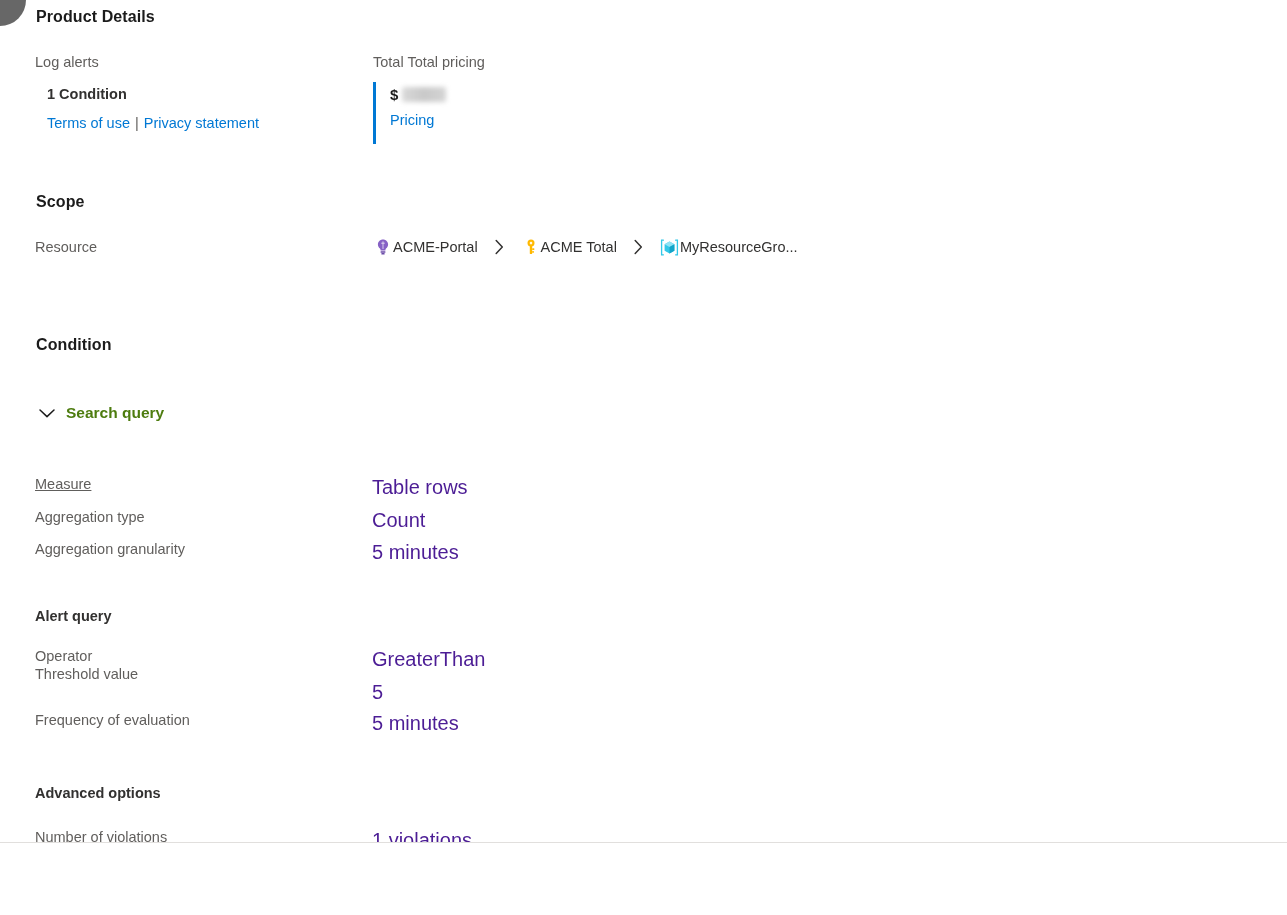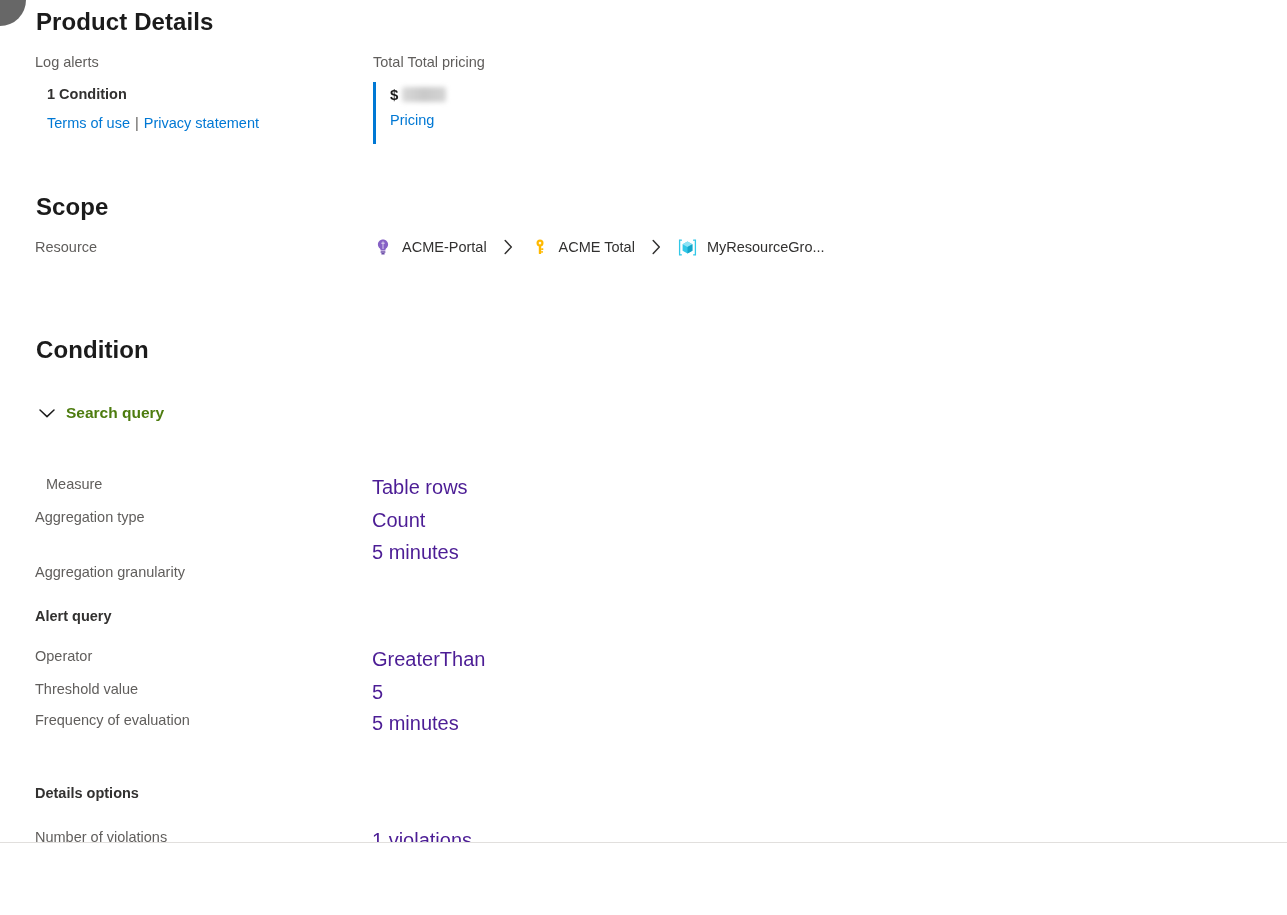--- a/index.html
+++ b/index.html
@@ -31,21 +31,21 @@
   .content {
     position: absolute;
     left: 0; top: 0;
     width: 1287px;
     height: 843px;
     overflow: hidden;
   }
 
   .sec-title {
     position: absolute;
-    font-size: 24px;
+    font-size: 16px;
     font-weight: 600;
     color: #1b1b1b;
     letter-spacing: 0.1px;
     white-space: nowrap;
   }
 
   .sub-title {
     position: absolute;
     font-size: 14.5px;
     font-weight: 700;
@@ -127,21 +127,21 @@
     height: 26px;
   }
   .bc-item {
     display: flex;
     align-items: center;
     height: 26px;
   }
   .bc-label {
     font-size: 14.5px;
     color: #323130;
-    margin-left: 9px;
+    margin-left: 0;
     white-space: nowrap;
   }
   .bc-chevron {
     display: flex;
     align-items: center;
     margin: 0 16px;
   }
   .bc-icon {
     display: inline-flex;
     align-items: center;
@@ -277,41 +277,41 @@
 
     <div class="query-toggle">
       <span class="query-chev">
         <svg width="18" height="12" viewBox="0 0 18 12" aria-hidden="true">
           <path d="M2 3 L9 9.6 L16 3" stroke="#1b1b1b" stroke-width="1.5" fill="none" stroke-linecap="round" stroke-linejoin="round"></path>
         </svg>
       </span>
       <span class="query-text">Search query</span>
     </div>
 
-    <div class="lbl" style="left:46px; top:476px;">Measure</div>
+    <div class="lbl" style="left:35px; top:476px;text-decoration:underline;">Measure</div>
     <div class="val" style="left:372px; top:476px;">Table rows</div>
 
     <div class="lbl" style="left:35px; top:509px;">Aggregation type</div>
     <div class="val" style="left:372px; top:509px;">Count</div>
 
-    <div class="lbl" style="left:35px; top:541px;margin-top:23px;">Aggregation granularity</div>
+    <div class="lbl" style="left:35px; top:541px;">Aggregation granularity</div>
     <div class="val" style="left:372px; top:541px;">5 minutes</div>
 
     <div class="sub-title" style="left:35px; top:608px;">Alert query</div>
 
     <div class="lbl" style="left:35px; top:648px;">Operator</div>
     <div class="val" style="left:372px; top:648px;">GreaterThan</div>
 
-    <div class="lbl" style="left:35px; top:681px;">Threshold value</div>
+    <div class="lbl" style="left:35px; top:666px;">Threshold value</div>
     <div class="val" style="left:372px; top:681px;">5</div>
 
     <div class="lbl" style="left:35px; top:712px;">Frequency of evaluation</div>
     <div class="val" style="left:372px; top:712px;">5 minutes</div>
 
-    <div class="sub-title" style="left:35px; top:785px;">Details options</div>
+    <div class="sub-title" style="left:35px; top:785px;">Advanced options</div>
 
     <div class="lbl" style="left:35px; top:829px;">Number of violations</div>
     <div class="val" style="left:372px; top:829px;">1 violations</div>
 
   </div>
 
   <div class="divider"></div>
 
   <div class="footer">
     

